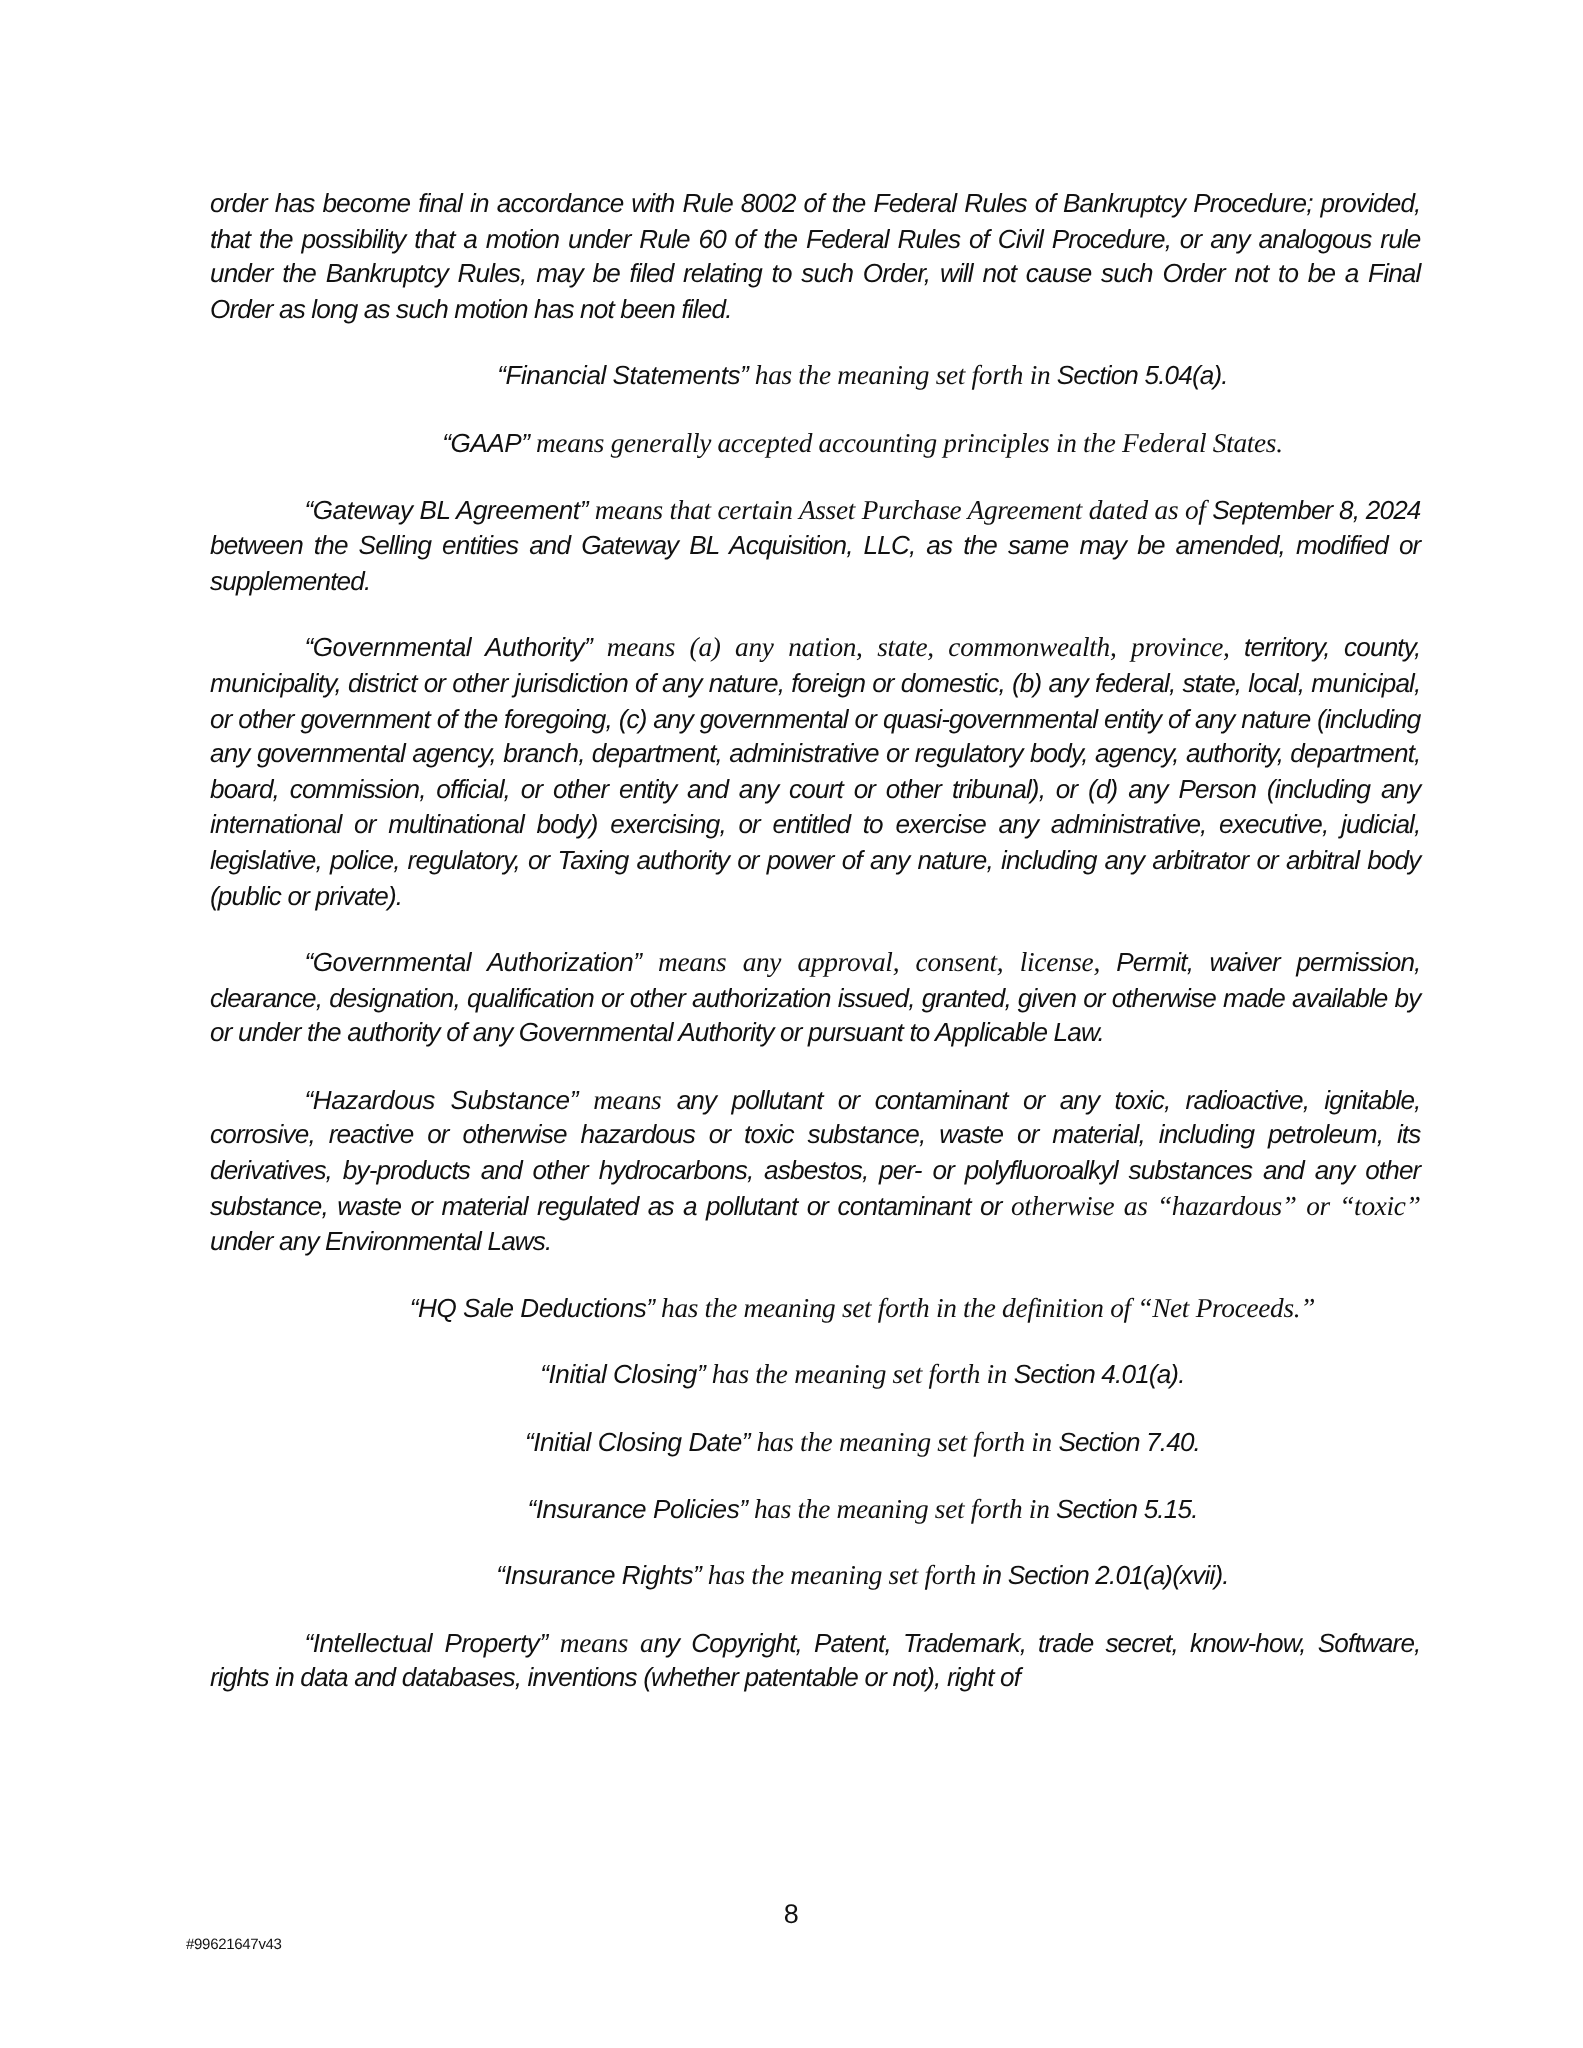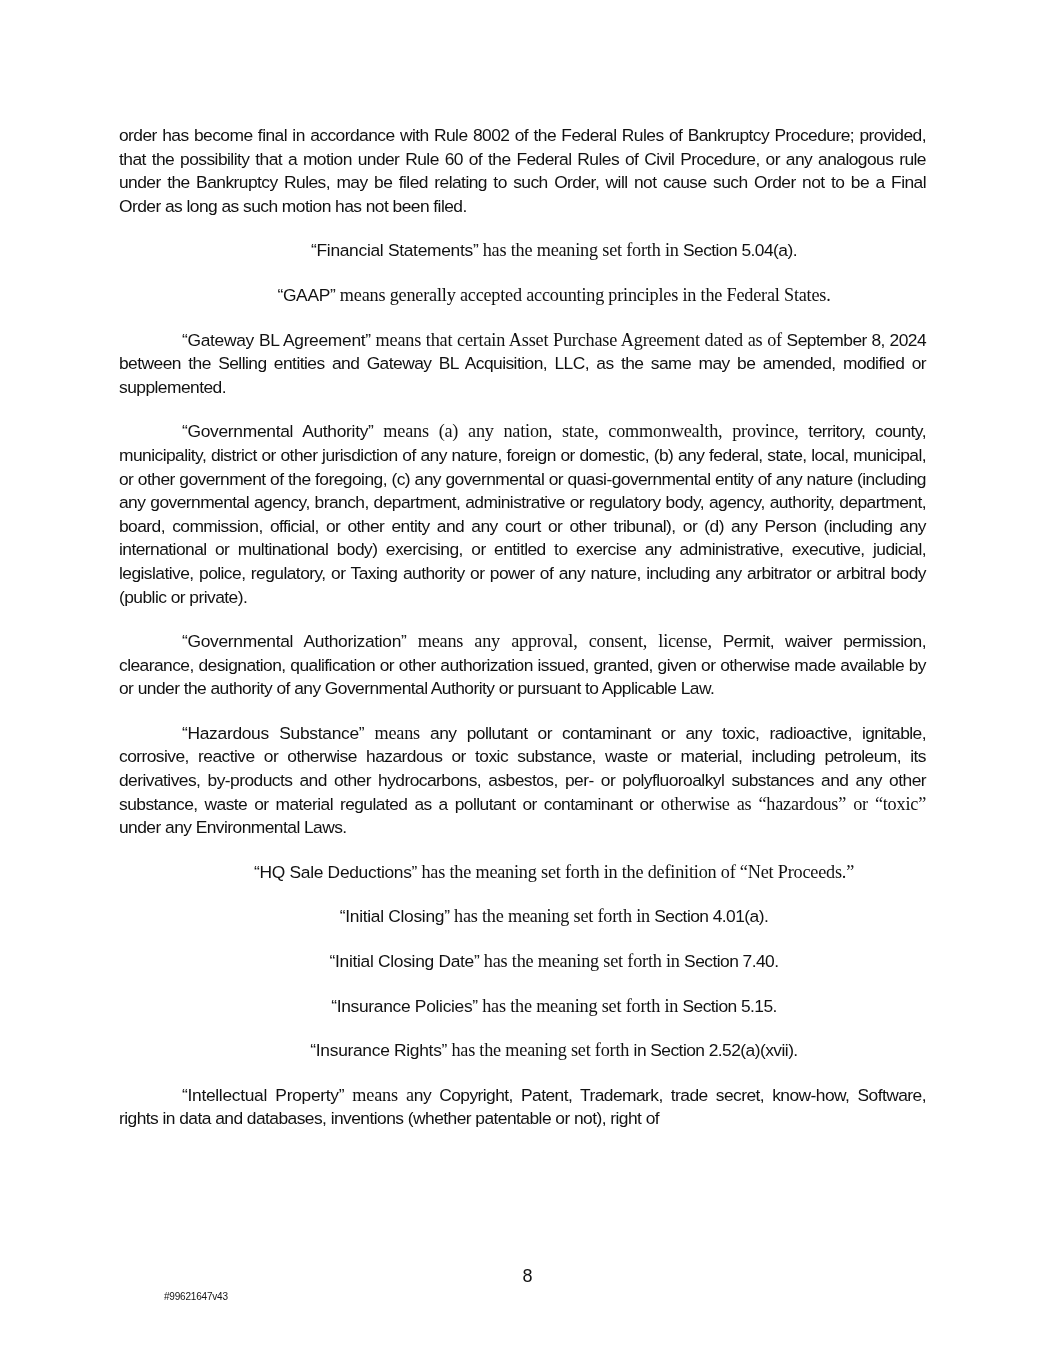--- a/index.html
+++ b/index.html
@@ -1,37 +1,37 @@
 <!DOCTYPE html>
 <html><head>
 <meta charset="utf-8">
 <style>
   html, body { margin: 0; padding: 0; background: #ffffff; }
   body { width: 1055px; height: 1365px; position: relative; overflow: hidden; color: #111; }
-  .page { position: absolute; left: 119px; top: 124px; width: 807px; }
+  .page { position: absolute; left: 140px; top: 124px; width: 807px; font-style: italic; }
   .p {
     font-family: "Liberation Sans", sans-serif;
     font-size: 17.4px;
     line-height: 23.6px;
     text-align: justify;
     letter-spacing: -0.55px;
     word-spacing: 0px;
     margin: 0 0 21px 0;
   }
   .p.indent { text-indent: 63px; }
   .p.single { text-align: center; }
   .serif { font-family: "Liberation Serif", serif; font-size: 18.2px; letter-spacing: -0.2px; }
   .term { font-family: "Liberation Sans", sans-serif; letter-spacing: -0.3px; }
   .page-number {
     position: absolute; left: 0; width: 1055px; top: 1266px; text-align: center;
     font-family: "Liberation Sans", sans-serif; font-size: 18px;
   }
   .doc-id {
     position: absolute; left: 124px; top: 1291px;
-    font-family: "Liberation Sans", sans-serif; font-size: 10px; letter-spacing: -0.2px; margin-left: 40px;
+    font-family: "Liberation Sans", sans-serif; font-size: 10px; letter-spacing: -0.2px;
   }
 </style>
 </head>
 <body>
 
 <div class="page">
 
   <p class="p"><span>order has become final in accordance with Rule 8002 of the Federal Rules of Bankruptcy Procedure; provided, that the possibility that a motion under Rule 60 of the Federal Rules of Civil Procedure, or any analogous rule under the Bankruptcy Rules, may be filed relating to such Order, will not cause such Order not to be a Final Order as long as such motion has not been filed.</span></p>
 
   <p class="p indent single"><span class="term">“Financial Statements”</span><span class="serif"> has the meaning set forth in </span><span>Section 5.04(a).</span></p>
@@ -48,20 +48,20 @@
 
 
   <p class="p indent single"><span class="term">“HQ Sale Deductions”</span><span class="serif"> has the meaning set forth in the definition of “Net Proceeds.”</span><span></span></p>
 
   <p class="p indent single"><span class="term">“Initial Closing”</span><span class="serif"> has the meaning set forth in </span><span>Section 4.01(a).</span></p>
 
   <p class="p indent single"><span class="term">“Initial Closing Date”</span><span class="serif"> has the meaning set forth in </span><span>Section 7.40.</span></p>
 
   <p class="p indent single"><span class="term">“Insurance Policies”</span><span class="serif"> has the meaning set forth in </span><span>Section 5.15.</span></p>
 
-  <p class="p indent single"><span class="term">“Insurance Rights”</span><span class="serif"> has the meaning set forth </span><span>in Section 2.52(a)(xvii).</span></p>
+  <p class="p indent single"><span class="term">“Insurance Rights”</span><span class="serif"> has the meaning set forth </span><span>in Section 2.01(a)(xvii).</span></p>
 
   <p class="p indent"><span class="term">“Intellectual Property”</span><span class="serif"> means a</span><span>ny Copyright, Patent, Trademark, trade secret, know-how, Software, rights in data and databases, inventions (whether patentable or not), right of</span></p>
 
 </div>
 
 <div class="page-number">8</div>
 <div class="doc-id">#99621647v43</div>
 
 </body></html>

